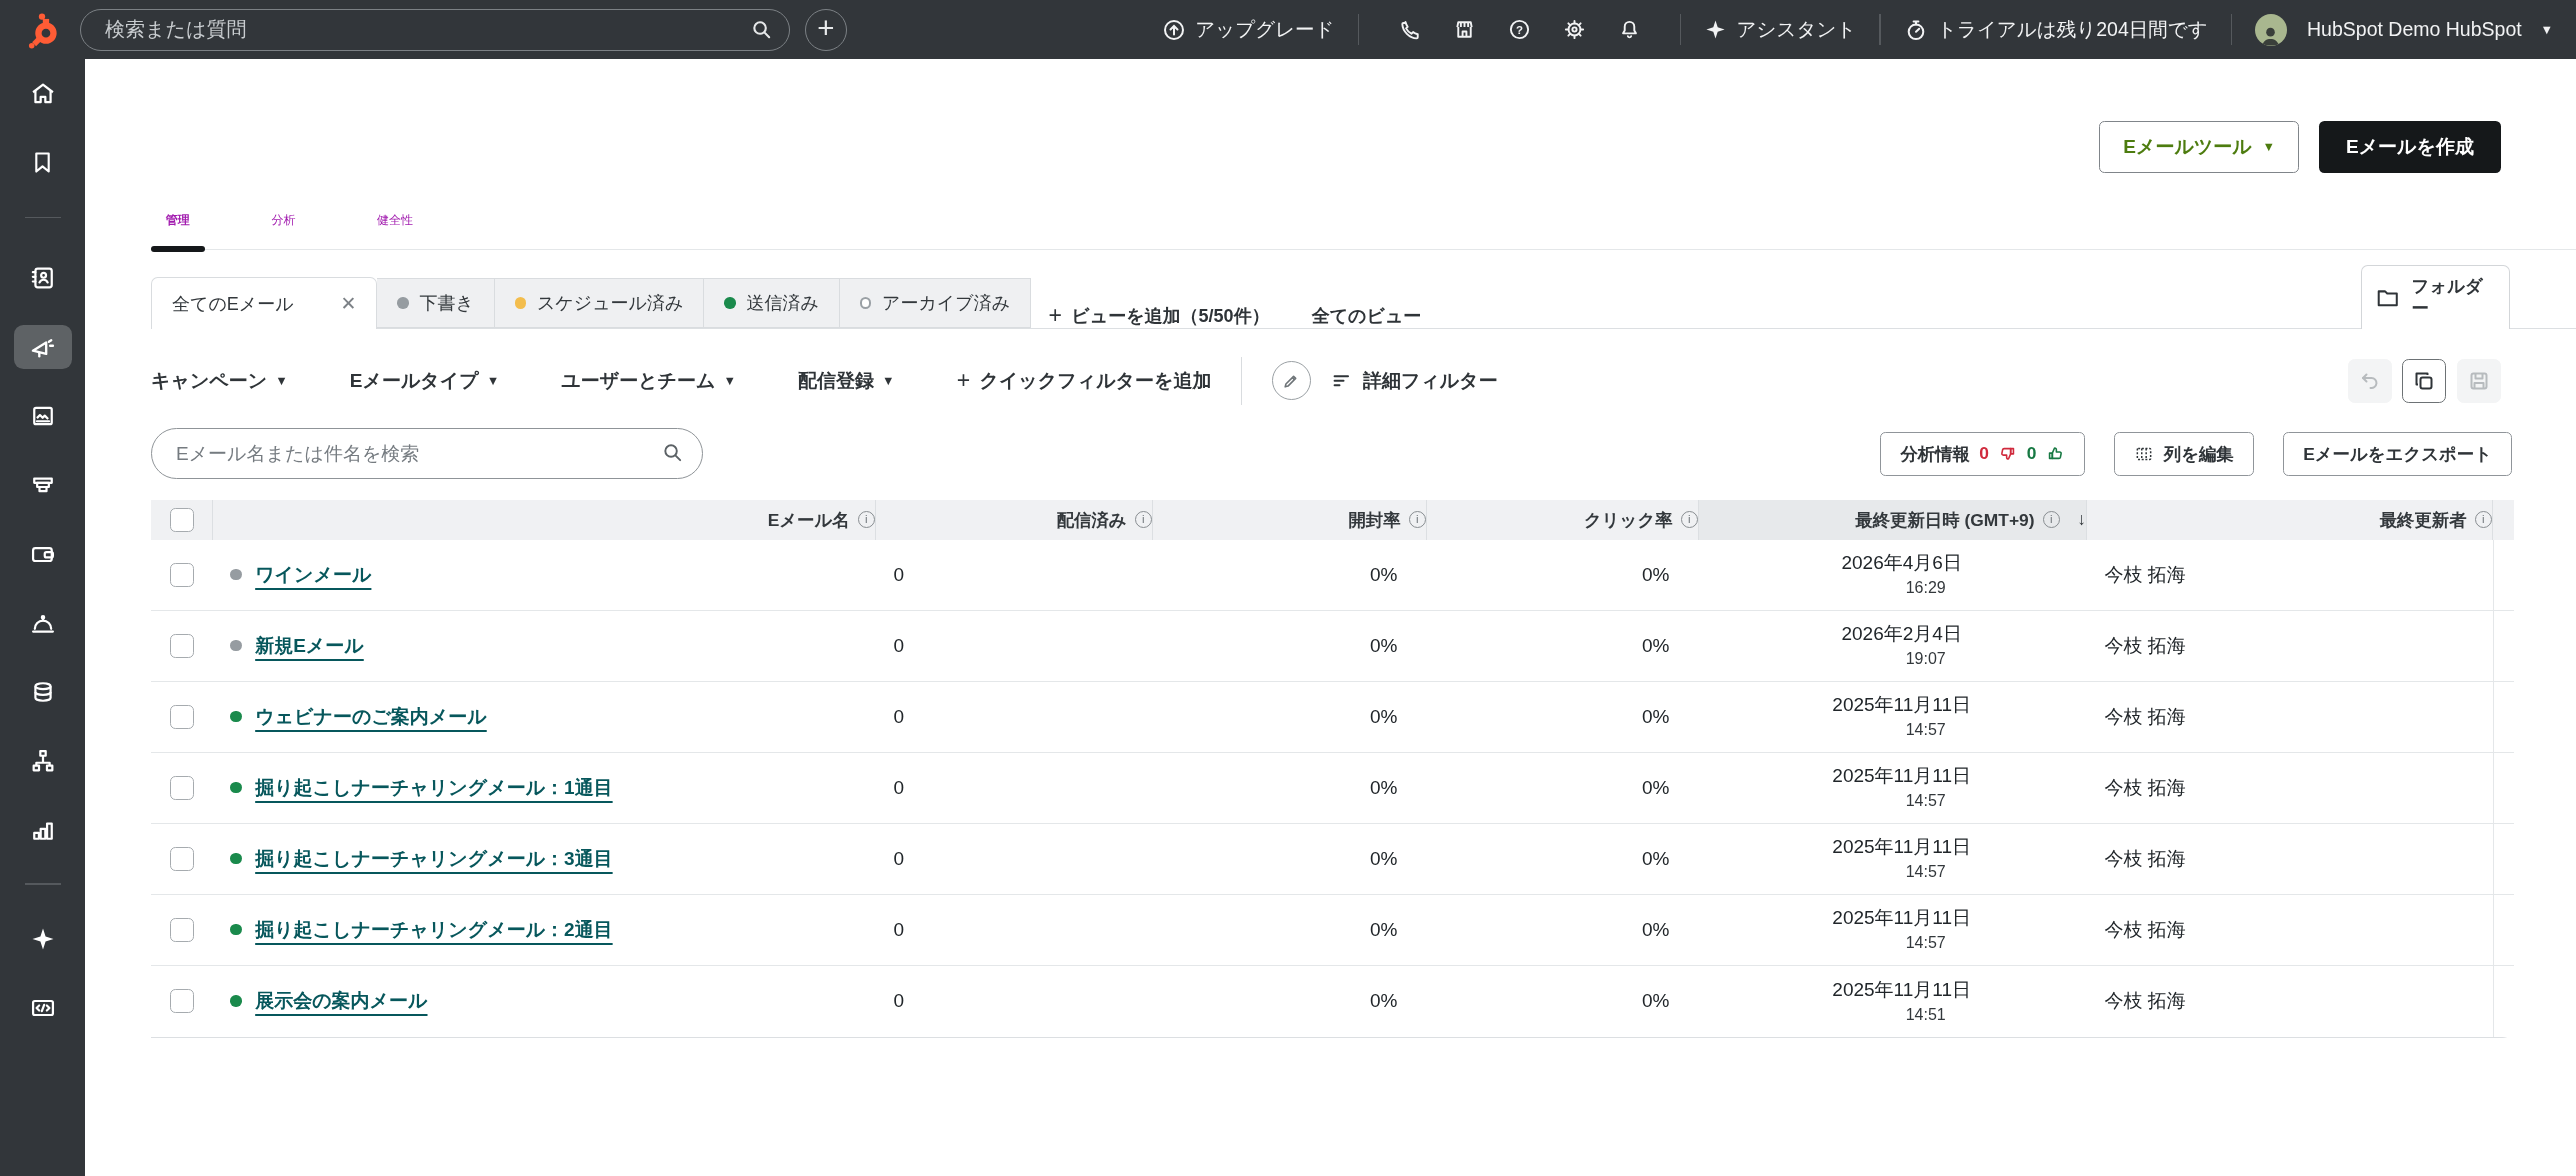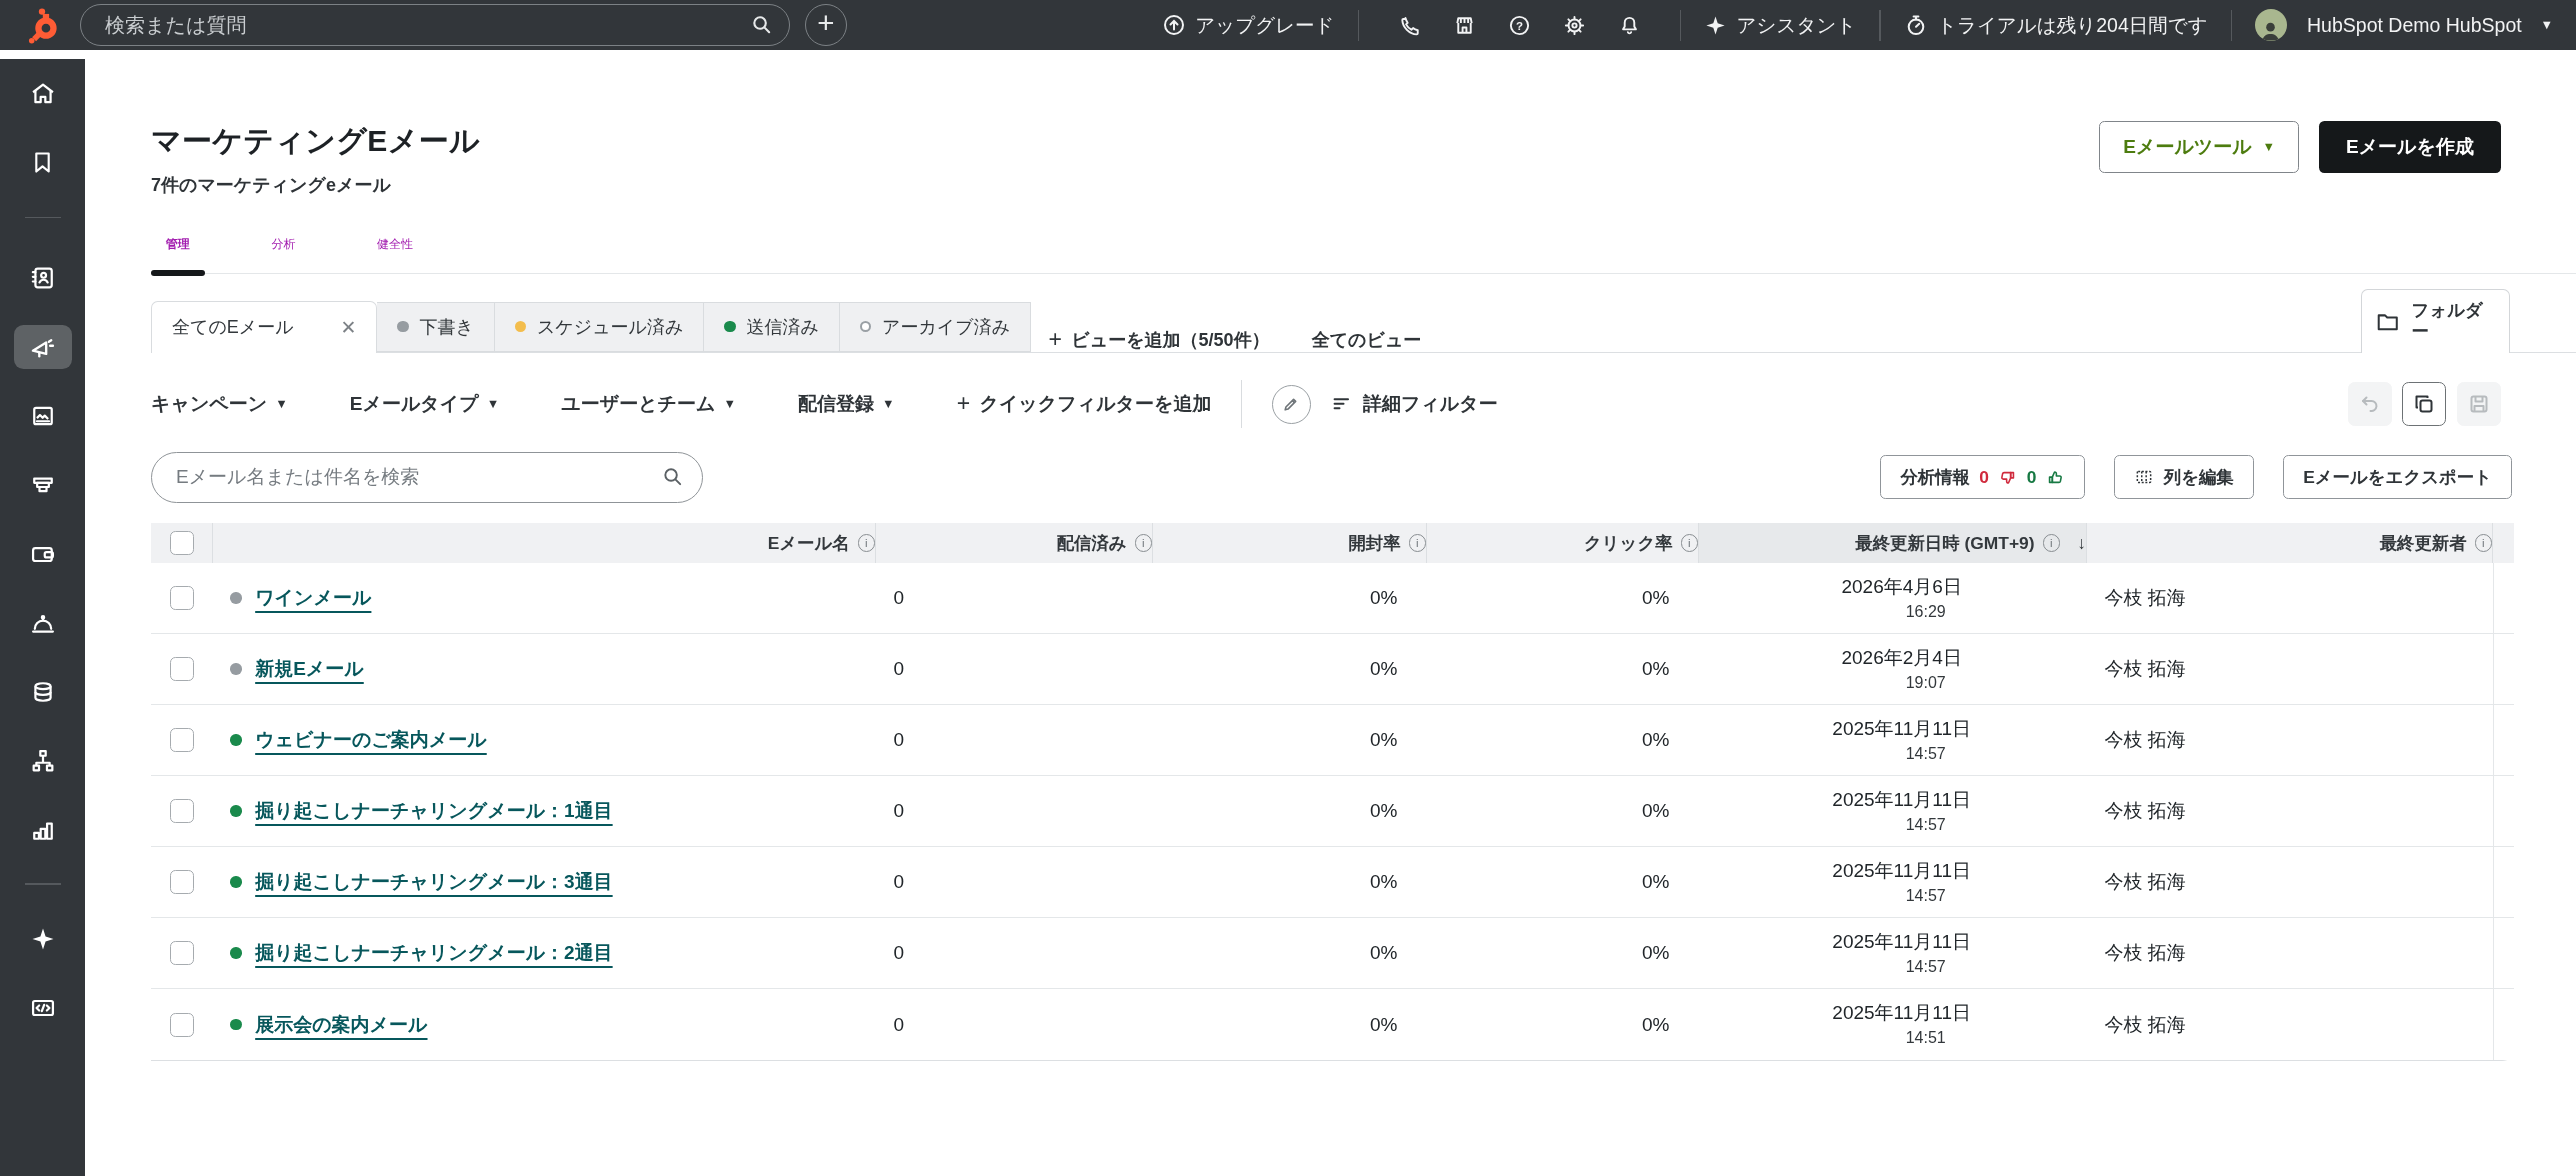--- a/index.html
+++ b/index.html
@@ -1,20 +1,20 @@
 <!DOCTYPE html>
 <html style="font-size:10.7px"><head>
 <meta charset="utf-8">
 <style>
   * { margin:0; padding:0; box-sizing:border-box; }
   html,body { width:2576px; height:1177px; overflow:hidden; background:#fff;
     font-family:"Liberation Sans","DejaVu Sans",sans-serif; color:#21262a; }
 
   
-  .topbar{position:absolute;left:0;top:0;width:2576px;height:50px;background:#32363a;
+  .topbar{position:absolute;left:0;top:0;width:2576px;height:59px;background:#32363a;
     display:flex;align-items:center;padding:0 23px;z-index:50;}
   .logo{width:38px;height:38px;flex:0 0 auto;margin-right:19px;}
   .gsearch{position:relative;width:710px;height:42px;flex:0 0 auto;}
   .gsearch input{width:100%;height:100%;background:transparent;border:1.3px solid #7c8185;border-radius:21.5px;
     color:#e6e8e9;font-size:20px;padding:0 60px 0 24px;outline:none;font-family:inherit;}
   .gsearch input::placeholder{color:#c9cdd0;opacity:1;}
   .gsearch .sico{position:absolute;right:17.4px;top:9.4px;}
   .plusbtn{width:42px;height:42px;border:1.3px solid #7c8185;border-radius:50%;color:#e8eaeb;
     font-size:29.5px;line-height:36px;text-align:center;margin-left:14.8px;flex:0 0 auto;font-weight:300;}
   .tb-right{margin-left:auto;display:flex;align-items:center;color:#f2f3f4;font-size:19.5px;}
@@ -315,24 +315,20 @@
       <svg width="28" height="28" viewBox="0 0 24 24" fill="none" stroke="#fff" stroke-width="1.9" stroke-linecap="round" stroke-linejoin="round">
         <rect x="3.5" y="6" width="17" height="12" rx="1.5"></rect>
         <path d="M8.7 9.8L6.5 12l2.2 2.2 M15.3 9.8L17.5 12l-2.2 2.2 M13 9.3l-2 5.4"></path>
       </svg>
     </div>
 </div>
 
 <div class="content">
 
   <div class="page-head">
-    <div>
-      <div class="page-title">マーケティングEメール</div>
-      <div class="page-sub">7件のマーケティングeメール</div>
-    </div>
     <div class="head-btns">
       <div class="btn-outline">
         <span>Eメールツール</span>
         <span class="caret" style="margin-left:0;">▼</span>
       </div>
       <div class="btn-dark">
         <span>Eメールを作成</span>
       </div>
     </div>
   </div>

